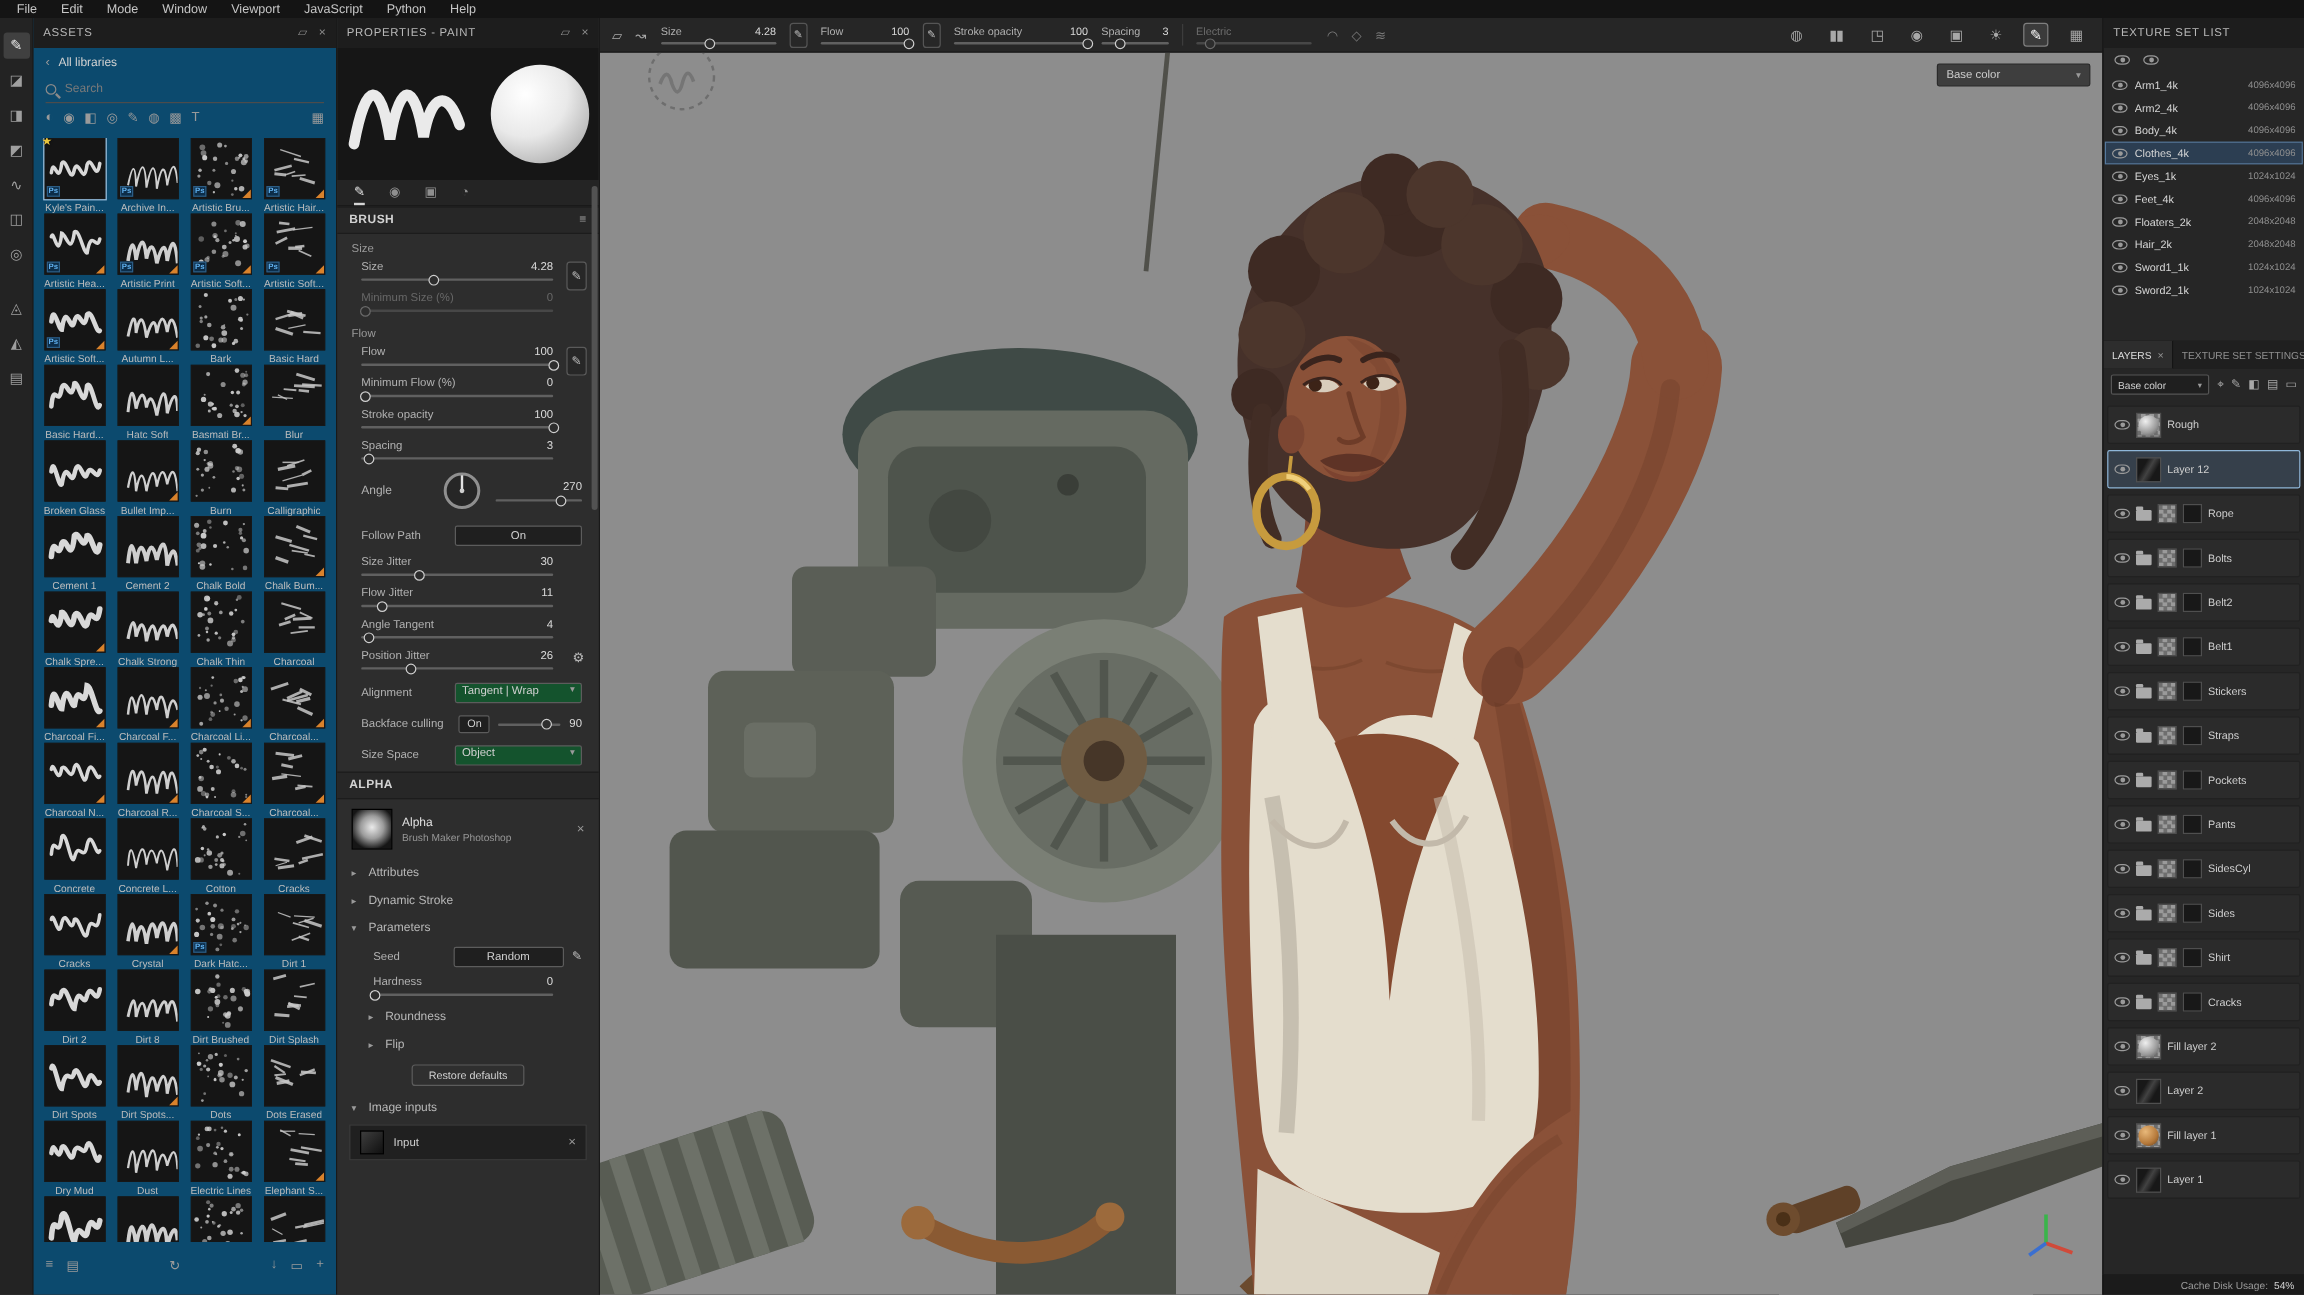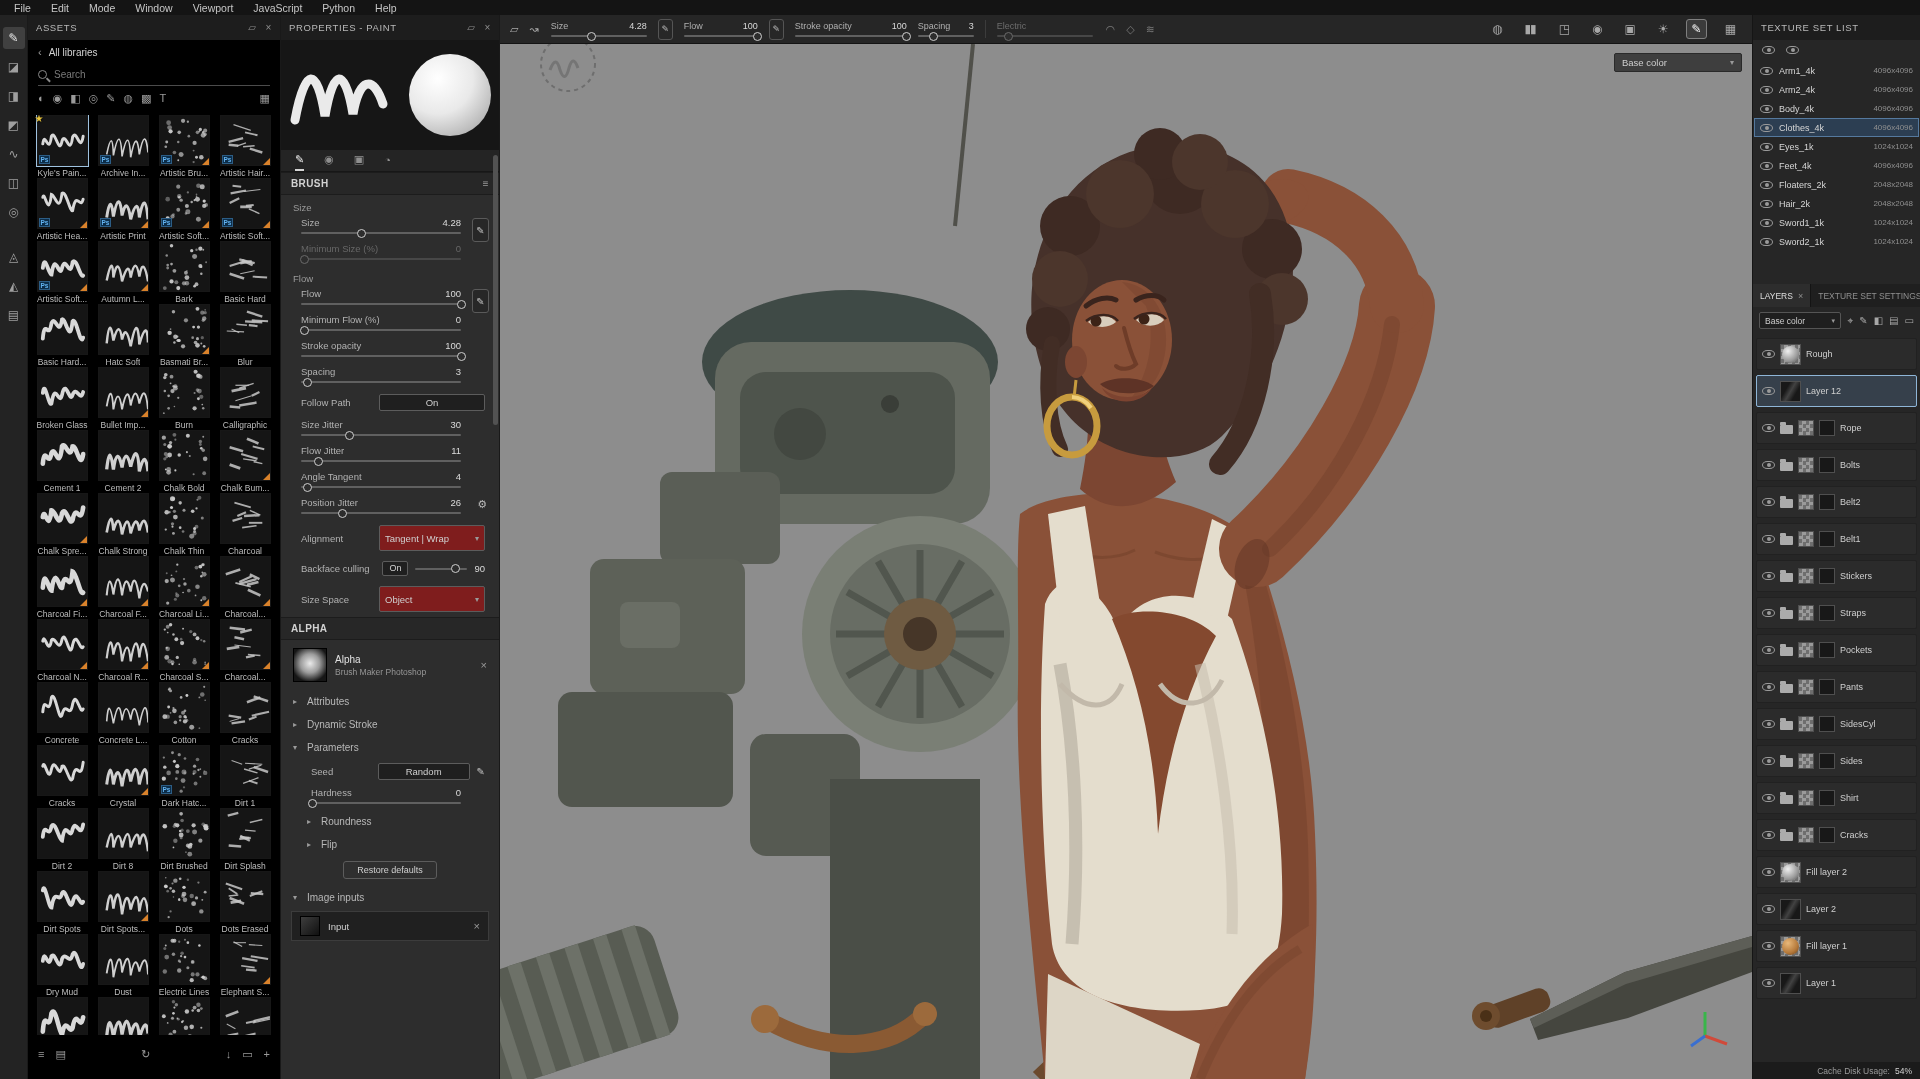--- a/index.html
+++ b/index.html
@@ -15,21 +15,21 @@
   .tool{width:22px;height:22px;display:flex;align-items:center;justify-content:center;color:#9f9f9f;font-size:12px;border-radius:3px}
   .tool.sel{background:#404040;color:#ececec}
   .tool.gap{margin-top:16px}
 
   
   .phead{height:25px;background:#1d1d1d;display:flex;align-items:center;padding:0 8px;font-size:9.5px;letter-spacing:.6px;color:#b9b9b9}
   .phead .sp{flex:1}
   .hd-ic{color:#8f8f8f;font-size:10px;margin-left:9px}
 
   
-  #assets{position:absolute;left:28px;top:15px;width:253px;bottom:0;background:#000000;border-right:1px solid #191919}
+  #assets{position:absolute;left:28px;top:15px;width:253px;bottom:0;background:#0c4a6e;border-right:1px solid #191919}
   #assets-breadcrumb{height:24px;display:flex;align-items:center;padding:0 10px;gap:7px;color:#d2d2d2;font-size:10px}
   .bc-car{color:#9a9a9a;font-size:11px}
   #assets-search{height:22px;margin:0 10px;border-bottom:1px solid #4c4c4c;display:flex;align-items:center;gap:7px}
   .mag{width:9px;height:9px;border:1.5px solid #8a8a8a;border-radius:50%;position:relative;flex:none}
   .mag::after{content:"";position:absolute;width:5px;height:1.5px;background:#8a8a8a;transform:rotate(45deg);left:7px;top:8px}
   #search-input{background:transparent;border:none;outline:none;color:#ddd;font-size:10px;width:170px;font-family:inherit}
   #search-input::placeholder{color:#7a7a7a}
   #asset-filters{height:24px;display:flex;align-items:center;gap:8px;padding:0 10px}
   .flt-ic{color:#9a9a9a;font-size:11px}
   #asset-filters .flt-ic:last-child{margin-left:auto}
@@ -68,21 +68,21 @@
   .slider .h{position:absolute;top:-3.5px;left:var(--p,0%);margin-left:-4.5px;width:9px;height:9px;border:1px solid #cfcfcf;border-radius:50%;background:#2d2d2d}
   .dis .plab,.dis .pval{color:#676767}
   .dis .slider{background:#474747}
   .dis .slider .h{border-color:#6a6a6a}
   .arow{display:flex;align-items:center;padding:2px 14px 6px 20px;gap:10px}
   .arow .plab{flex:1}
   .aright{width:72px}
   .aright .pval{display:block;text-align:right;margin-bottom:5px;font-size:9.5px}
   .crow2{display:flex;align-items:center;justify-content:space-between;padding:5px 14px 5px 20px;font-size:9.5px}
   .wbtn{width:106px;height:17px;line-height:15px;text-align:center;background:#1f1f1f;border:1px solid #5c5c5c;border-radius:2px;color:#d0d0d0;font-size:9.5px}
-  .dd{width:106px;height:17px;background:#7f1d1d;border:1px solid #5c5c5c;border-radius:2px;color:#d0d0d0;font-size:9.5px;display:flex;align-items:center;justify-content:space-between;padding:12px 5px}
+  .dd{width:106px;height:17px;background:#14532d;border:1px solid #5c5c5c;border-radius:2px;color:#d0d0d0;font-size:9.5px;display:flex;justify-content:space-between;padding:0 5px}
   .dd .cr{color:#9a9a9a;font-size:8px}
   .bfrow{display:flex;align-items:center;gap:7px;padding:5px 14px 5px 20px;font-size:9.5px}
   .bfrow .plab{flex:1}
   .onbtn{width:26px;height:15px;line-height:13px;text-align:center;background:#1f1f1f;border:1px solid #5c5c5c;border-radius:2px;font-size:9px;color:#d0d0d0}
   .bfs{width:52px}
   .colrow{display:flex;align-items:center;gap:6px;padding:6px 12px;font-size:10px;color:#b8b8b8}
   .car{color:#9a9a9a;font-size:8px;width:8px}
   .seedrow{display:flex;align-items:center;gap:7px;padding:4px 14px 4px 30px;font-size:9.5px}
   .seedrow .plab{flex:1}
   .seedrow .wbtn{width:92px}
@@ -1131,20 +1131,34 @@
   <div class="prow">
     <div class="prt">
         <span class="plab">Spacing</span>
         <span class="pval">3</span>
       </div>
     <div class="slider" style="--p:4%">
         <span class="h"></span>
       </div>
   </div>
 
+  <div class="arow">
+    <span class="plab">Angle</span>
+    <svg width="36" height="36" viewBox="0 0 36 36">
+      <circle cx="18" cy="18" r="14" fill="#262626" stroke="#8f8f8f" stroke-width="2.5"></circle>
+      <line x1="18" y1="18" x2="18" y2="5" stroke="#e2e2e2" stroke-width="2"></line>
+      <circle cx="18" cy="18" r="2" fill="#cfcfcf"></circle>
+    </svg>
+    <span class="aright">
+      <span class="pval">270</span>
+      <span class="slider" style="--p:75%;display:block">
+          <span class="h"></span>
+        </span>
+    </span>
+  </div>
 
   <div class="crow2">
     <span class="plab">Follow Path</span>
     <span class="wbtn">On</span>
   </div>
 
   <div class="prow">
     <div class="prt">
         <span class="plab">Size Jitter</span>
         <span class="pval">30</span>

